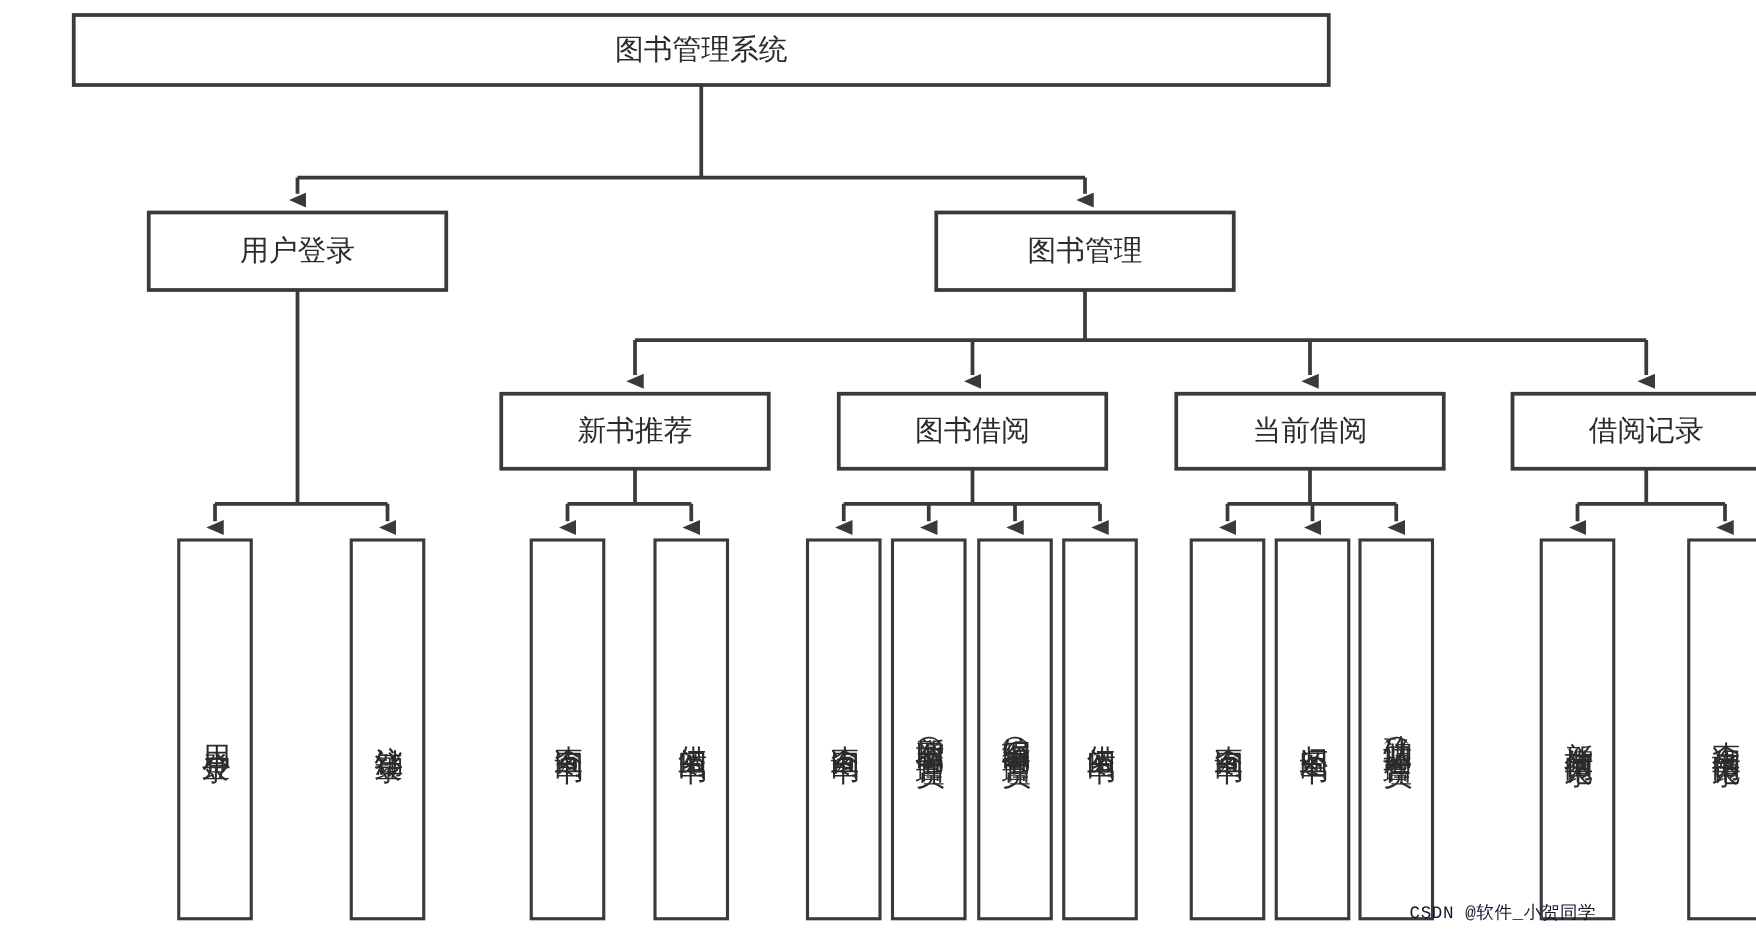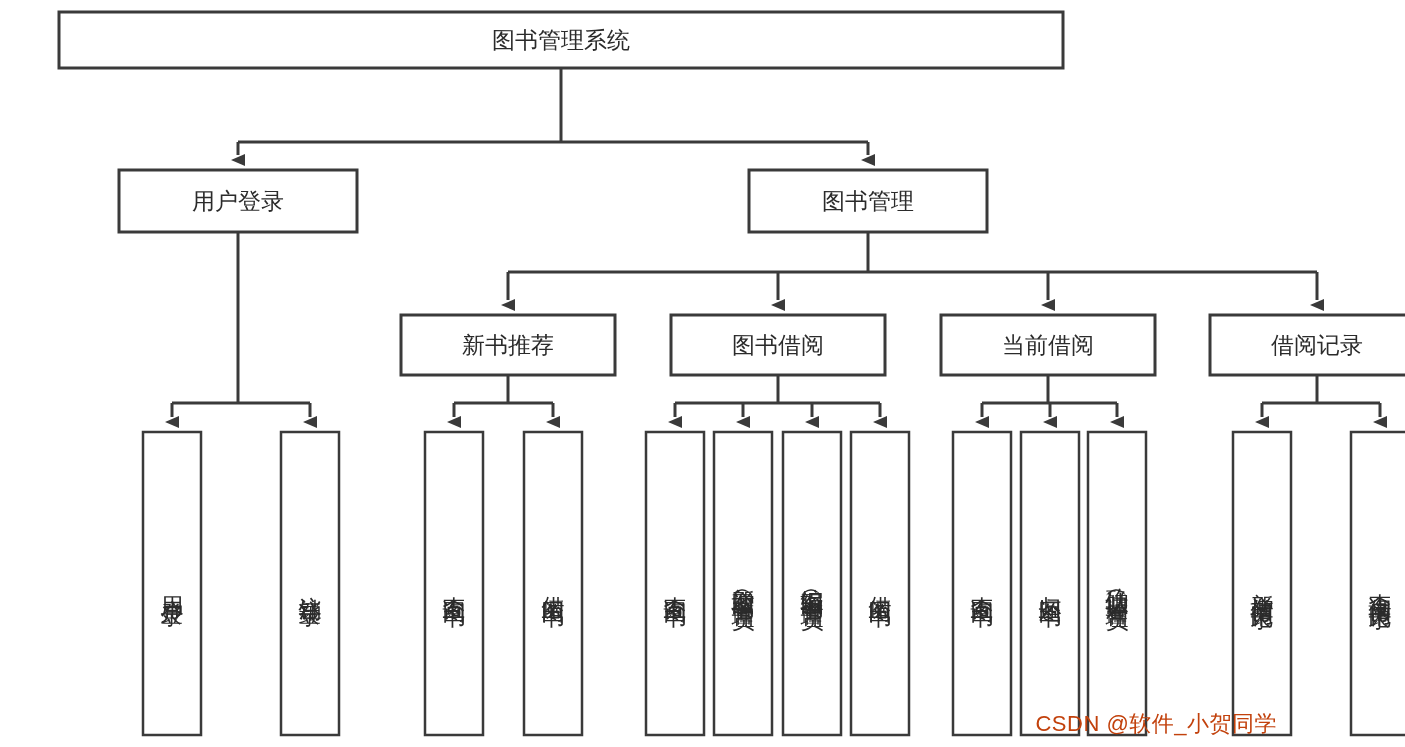--- a/index.html
+++ b/index.html
@@ -67,23 +67,23 @@
     font-size: 23px;
     line-height: 1;
     letter-spacing: 3px;
     color: #2b2b2b;
     white-space: nowrap;
   }
   #watermark {
     position: absolute;
     right: 10px;
     bottom: 8px;
-    font-family: Liberation Sans, sans-serif;
-    font-size: 22px;
-    color: #c2410c;
+    font-family: Liberation Mono, monospace;
+    font-size: 14px;
+    color: #0f172a;
     letter-spacing: 0.5px;
     white-space: nowrap;
   }
 </style>
 </head>
 <body>
 
 <div id="diagram-root">
 
   <svg class="flow" viewBox="0 0 1405 747">

